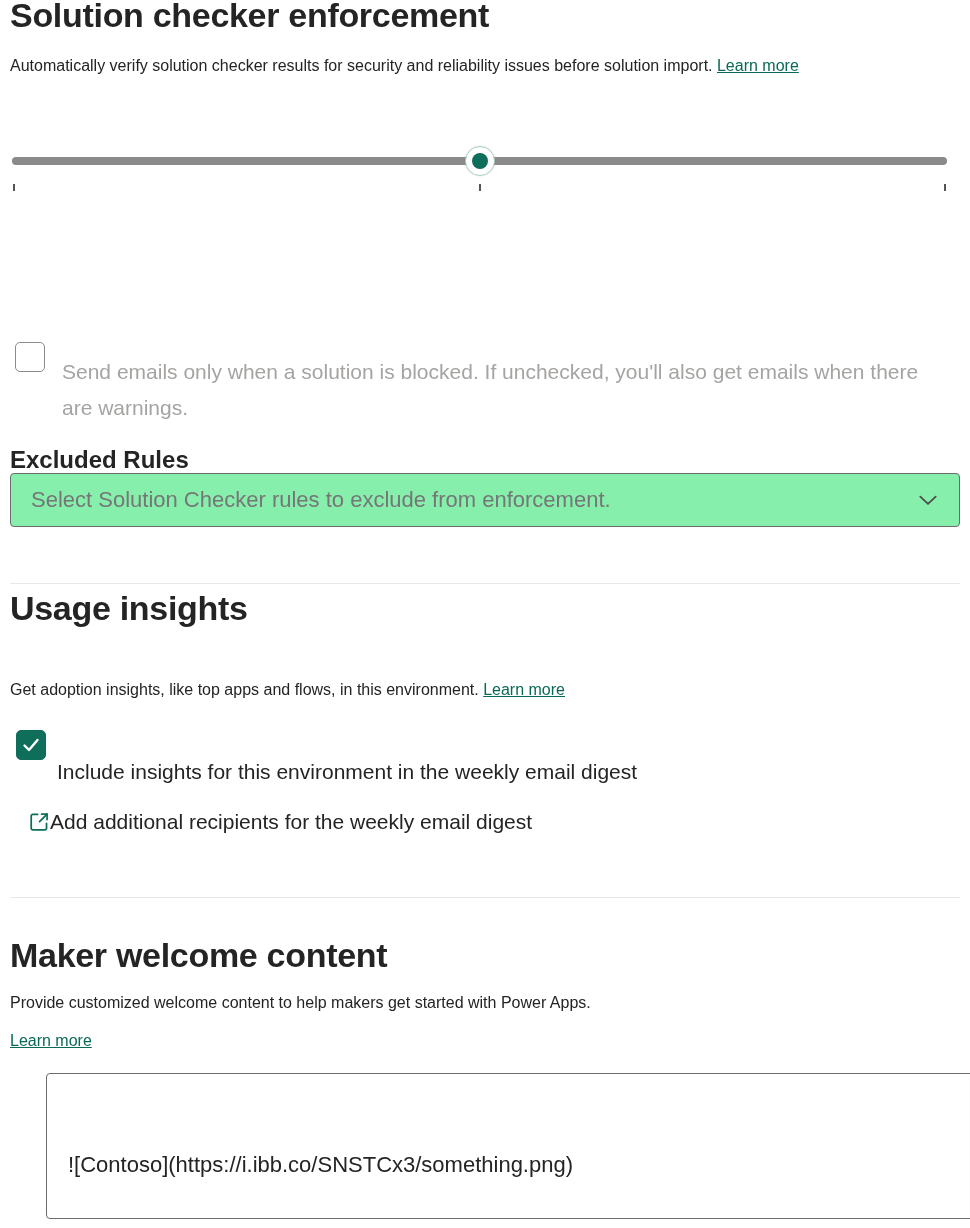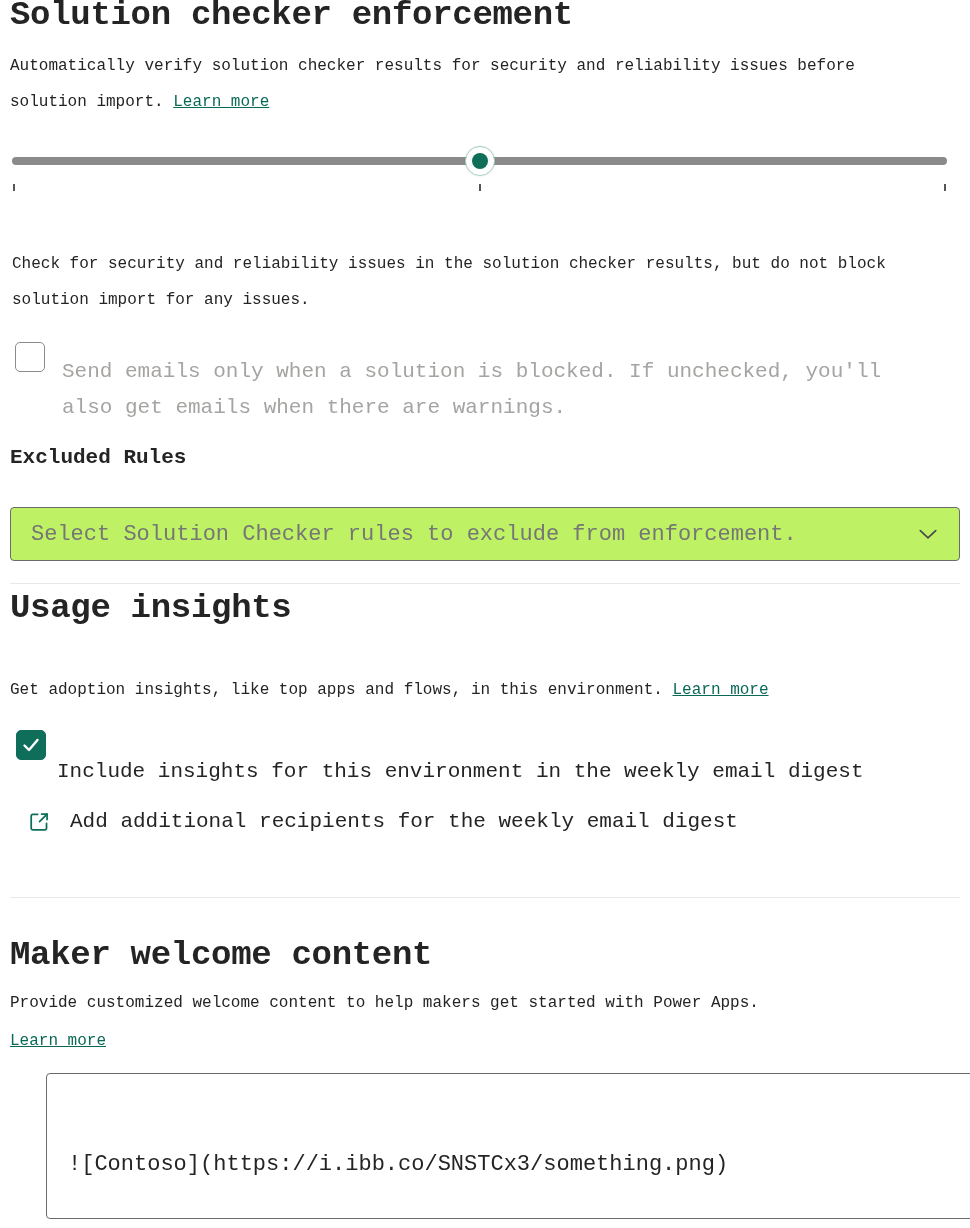--- a/index.html
+++ b/index.html
@@ -1,18 +1,18 @@
 <!DOCTYPE html>
 <html><head>
 <meta charset="utf-8">
 <style>
   * { margin:0; padding:0; box-sizing:border-box; }
   html,body { background:#ffffff; }
   body { font-family:"Liberation Sans", sans-serif; color:#242424; }
-  #page { position:relative; width:970px; height:1228px; overflow:hidden; background:#fff;font-family:Liberation Mono, monospace; }
+  #page { position:relative; width:970px; height:1228px; overflow:hidden; background:#fff; }
 
   .abs { position:absolute; }
 
   h1,h2,h3 { font-size:34px; font-weight:700; color:#242424; line-height:38px; letter-spacing:-0.3px; }
 
   .para { font-size:16px; line-height:36px; color:#242424; }
   .link { color:#0a6956; text-decoration:underline; cursor:pointer; }
 
   
   .slider-wrap { left:12px; top:140px; width:935px; height:42px; }
@@ -25,31 +25,31 @@
   .tick.t-left { left:1px; } .tick.t-mid { left:calc(50% - 1px); } .tick.t-right { right:1px; }
   .slider-labels { left:10px; top:196px; width:950px; display:flex; justify-content:space-between; font-size:21px; color:#242424; }
 
   
   .checkbox-box { width:30px; height:30px; border-radius:5px; border:1.5px solid #8b8b8b; background:#fff; cursor:pointer; }
   .checkbox-box.checked { background:#0e6e5a; border-color:#0e6e5a; display:flex; align-items:center; justify-content:center; }
   .cb-label { font-size:21px; line-height:36px; }
   .cb-label.disabled { color:#a6a4a2;margin-top:16px; }
 
   
-  .dropdown { left:10px; top:507px; width:950px; height:54px; border:1px solid #6b6b6b; border-radius:4px;
-              display:flex; align-items:center; padding:0 20px; cursor:pointer; background:#bef264;justify-content:center; }
+  .dropdown { left:10px; top:473px; width:950px; height:54px; border:1px solid #6b6b6b; border-radius:4px;
+              display:flex; align-items:center; padding:0 20px; cursor:pointer; background:#86efac;justify-content:center; }
   .dropdown-placeholder { flex:1; font-size:22px; color:#767676; white-space:nowrap; overflow:hidden; }
 
-  .field-label { font-size:21px; font-weight:700; color:#242424; }
+  .field-label { font-size:24px; font-weight:700; color:#242424; }
 
   .divider { left:10px; width:950px; height:1px; background:#e8e8e8; }
 
   
   .icon-link-row { left:28px; top:806px; display:flex; align-items:flex-start; cursor:pointer; }
-  .icon-link-row .txt { font-size:21px; line-height:32px; color:#242424; margin-left:20px; }
+  .icon-link-row .txt { font-size:21px; line-height:32px; color:#242424; }
 
   
   .welcome-box { left:10px; top:1073px; width:950px; height:146px; border:1px solid #6b6b6b; border-radius:4px;
                  background:#fff; overflow:hidden;margin-left:36px; }
   .welcome-content { position:absolute; left:21px; top:11px; right:30px; font-size:22px; line-height:32px;
                      color:#242424; white-space:pre; }
   .scrollbar { position:absolute; top:1px; right:1px; bottom:1px; width:25px; background:#fbfbfb;
                border-radius:0 3px 3px 0; }
   .sb-arrow-up { position:absolute; top:14px; left:5px; width:0; height:0;
                  border-left:7px solid transparent; border-right:7px solid transparent; border-bottom:9px solid #8a8a8a; cursor:pointer; }
@@ -72,21 +72,20 @@
     <div class="slider-track"></div>
     <div class="slider-thumb">
       <div class="slider-thumb-dot"></div>
     </div>
     <div class="tick t-left"></div>
     <div class="tick t-mid"></div>
     <div class="tick t-right"></div>
   </div>
 
 
-  <p class="para abs" style="left:12px; top:246px; max-width:900px;">Check for security and reliability issues in the solution checker results, but do not block solution import for any issues.</p>
 
   <div class="abs checkbox-box" style="left:15px; top:342px;"></div>
   <div class="abs cb-label disabled" style="left:62px; top:338px; max-width:865px;">Send emails only when a solution is blocked. If unchecked, you'll also get emails when there are warnings.</div>
 
   <div class="abs field-label" style="left:10px; top:446px;">Excluded Rules</div>
 
   <div class="abs dropdown">
     <div class="dropdown-placeholder">Select Solution Checker rules to exclude from enforcement.</div>
     <span style="display:flex;">
       <svg width="22" height="22" viewBox="0 0 20 20" fill="none">

